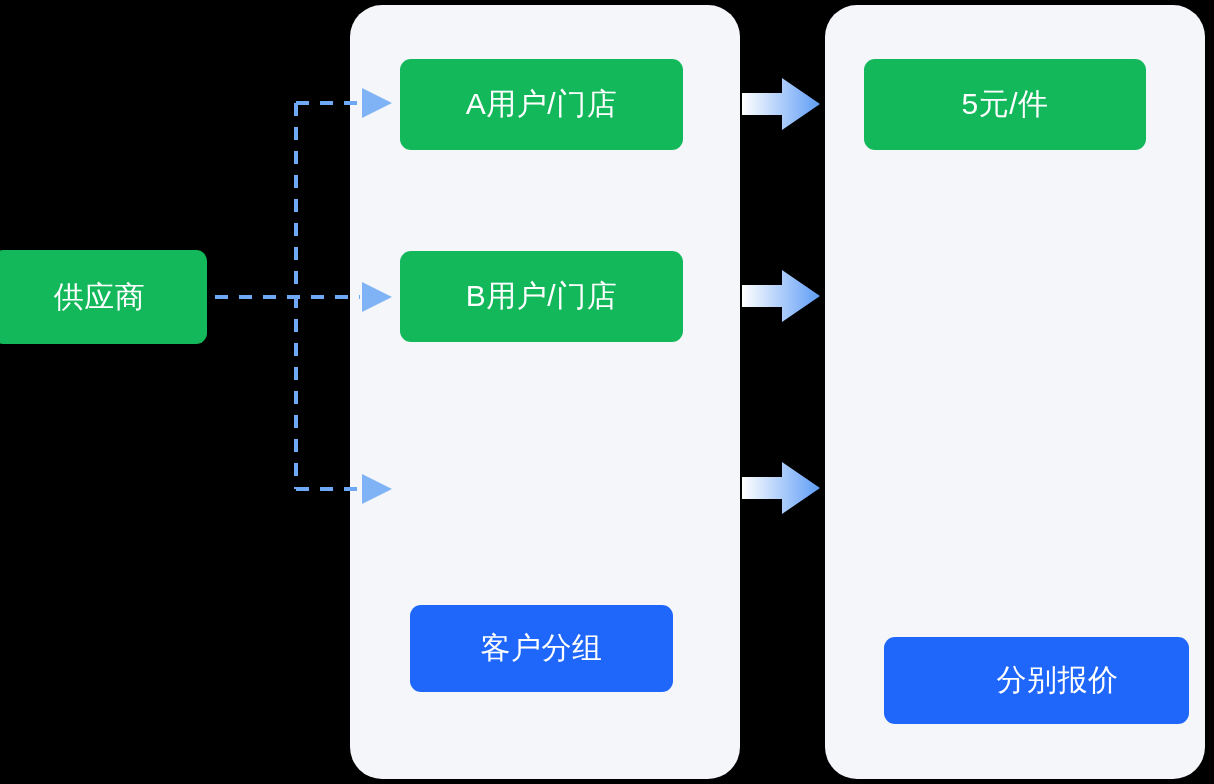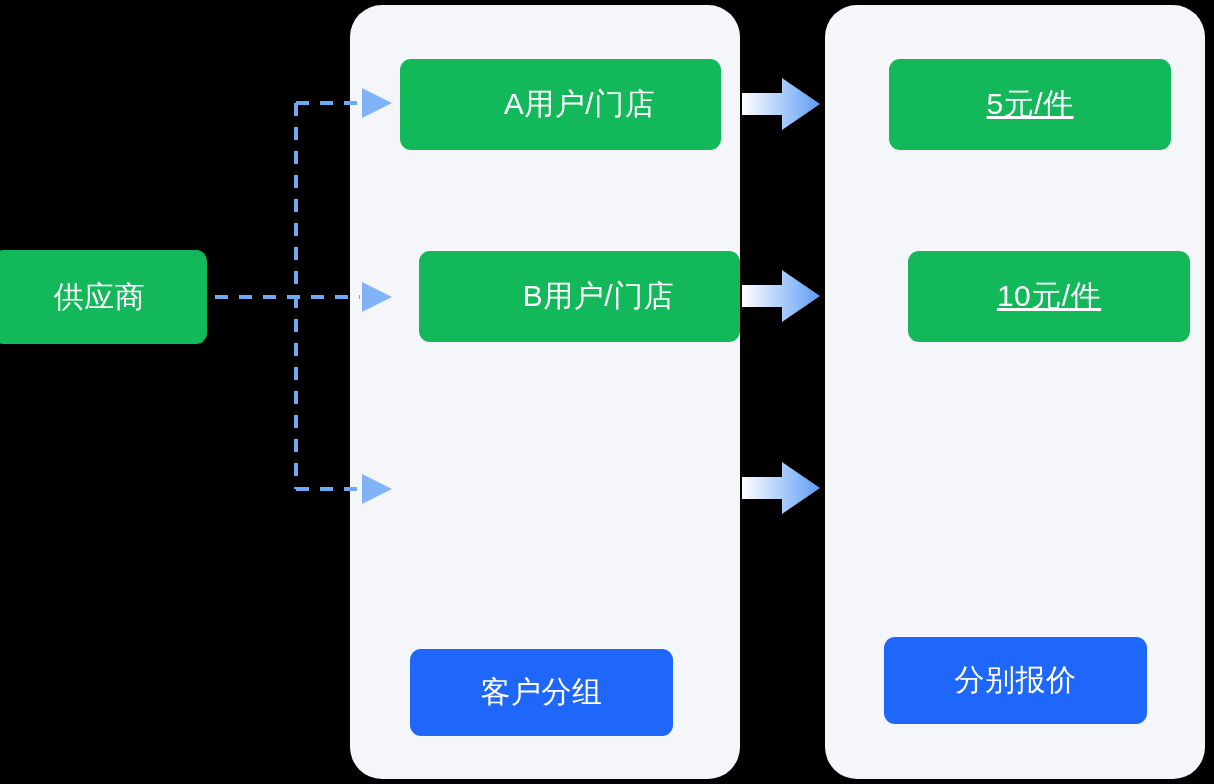--- a/index.html
+++ b/index.html
@@ -41,31 +41,31 @@
     white-space:nowrap;
   }
 
   
   #supplier{
     left:-8px;top:250px;width:215px;height:94px;
     border-radius:11px;
   }
 
   
-  .g-col-1{left:400px;width:283px;height:91px;padding-left:38px;}
+  .g-col-1{left:400px;width:283px;height:91px;}
   .g-row-1{top:59px;}
-  .g-row-2{top:251px;margin-left:19px;}
+  .g-row-2{top:251px;}
   .g-row-3{top:443px;}
 
   
-  .g-col-2{left:889px;width:282px;height:91px;text-decoration:underline;}
+  .g-col-2{left:864px;width:282px;height:91px;}
 
   
-  #btn-grouping{left:410px;top:649px;width:263px;height:87px;}
-  #btn-quote{left:884px;top:637px;width:263px;height:87px;}
+  #btn-grouping{left:410px;top:605px;width:263px;height:87px;}
+  #btn-quote{left:884px;top:637px;width:263px;height:87px;padding-left:42px;}
 
   
   #connectors{position:absolute;left:0;top:0;width:1214px;height:784px;}
 
   
   .block-arrow{position:absolute;width:78px;height:56px;}
   #arrow-1{left:742px;top:76px;}
   #arrow-2{left:742px;top:268px;}
   #arrow-3{left:742px;top:460px;}
 </style>
@@ -124,17 +124,16 @@
     <defs>
       <linearGradient id="ga3" x1="0" y1="0" x2="1" y2="0">
         <stop offset="0%" stop-color="#FFFFFF"></stop>
         <stop offset="100%" stop-color="#5E9CF5"></stop>
       </linearGradient>
     </defs>
     <polygon points="0,17 40,17 40,2 78,28 40,54 40,39 0,39" fill="url(#ga3)"></polygon>
   </svg>
 
   <div class="gbox g-col-2 g-row-1">5元/件</div>
-  <div class="gbox g-col-2 g-row-2">10元/件</div>
 
   <div class="bbox" id="btn-quote">分别报价</div>
 
 </div>
 
 </body></html>

